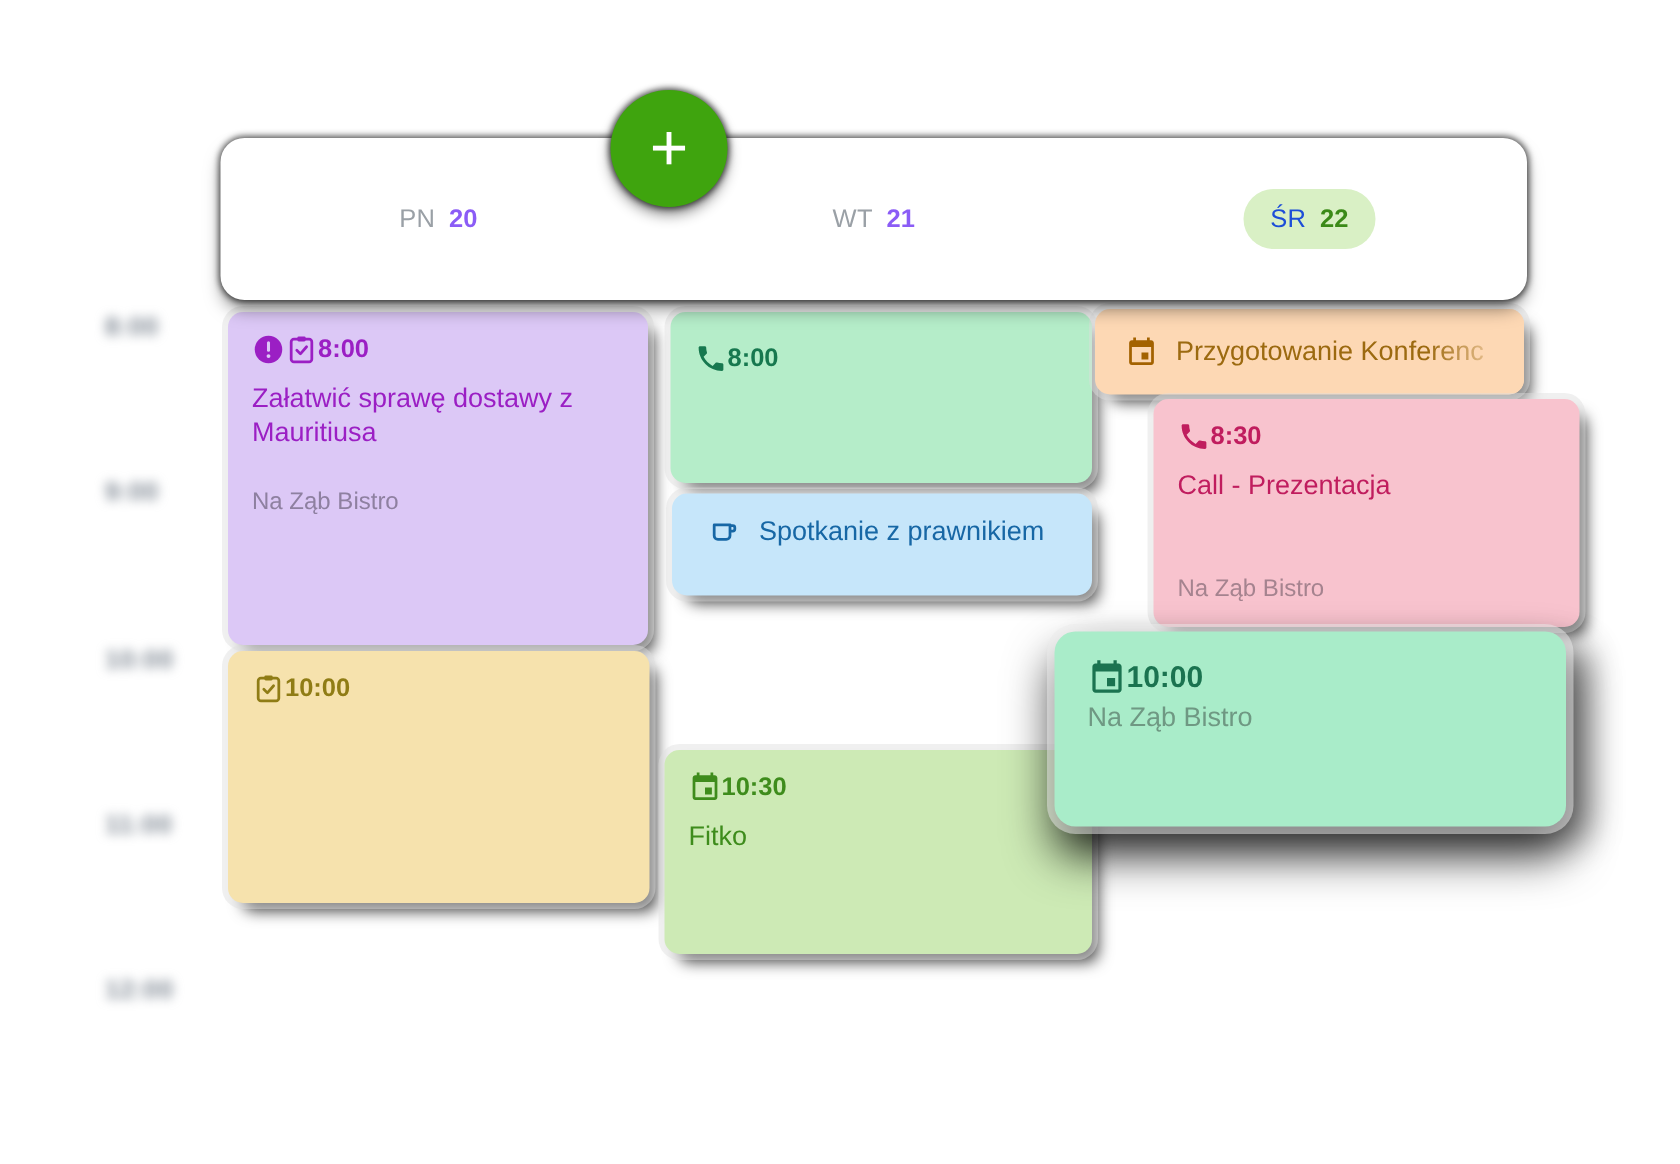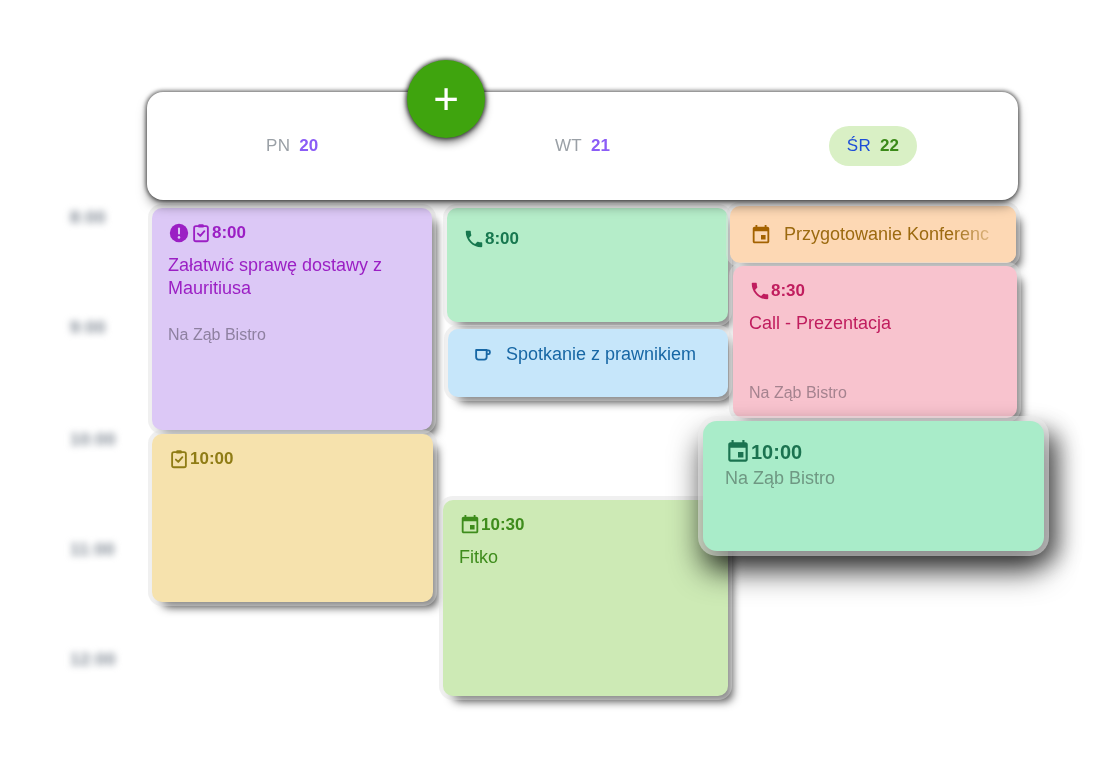--- a/index.html
+++ b/index.html
@@ -56,35 +56,35 @@
     display:flex;align-items:center;padding:0 0 16px 24px;}
   .card-prawnik .card-title{margin-top:0;margin-left:12px;}
 
   .card-konfprep{left:730px;top:206px;width:286px;height:57px;background:#fdd8b4;color:#9c6a10;
     display:flex;align-items:center;padding:0 0 0 20px;overflow:hidden;}
   .card-konfprep .icon{color:#a36200;}
   .card-konfprep .card-title{margin:0 0 0 12px;white-space:nowrap;overflow:hidden;}
   .fade-right{position:absolute;right:0;top:0;bottom:0;width:64px;
     background:linear-gradient(90deg, rgba(253,216,180,0), #fdd8b4 82%);}
 
-  .card-call{left:733px;top:266px;width:284px;height:152px;background:#f8c3ce;color:#c01d5e;
+  .card-call{left:769px;top:266px;width:284px;height:152px;background:#f8c3ce;color:#c01d5e;
     display:flex;flex-direction:column;}
   .card-call .card-location{color:#a5838f;margin-top:auto;padding-bottom:2px;}
 
   .card-konferencja{left:703px;top:421px;width:341px;height:130px;background:#a9ecc9;color:#1b7350;
     border-radius:14px;padding:18px 22px;z-index:10;
     box-shadow:0 0 0 5px rgba(235,235,235,.5), 0 18px 30px 2px rgba(0,0,0,.7), 16px 10px 22px rgba(0,0,0,.45);}
   .card-konferencja .card-header .time{font-size:20px;}
   .card-konferencja .card-title{font-size:20px;margin-top:9px;}
   .card-konferencja .card-location{font-size:18px;color:#6f9883;margin-top:3px;}
 
   .card-prezentacja{left:152px;top:434px;width:281px;height:168px;background:#f6e2ad;color:#8f7c15;}
   .card-prezentacja .card-title{max-width:218px;}
 
-  .card-fitko{left:443px;top:500px;width:285px;height:196px;background:#cdeab5;color:#3e8c1c;}
+  .card-fitko{left:443px;top:500px;width:285px;height:136px;background:#cdeab5;color:#3e8c1c;}
 </style>
 </head>
 <body>
 
 <div class="canvas">
 
   <div class="topbar">
     <div class="day-col">
       <div class="day-tab">
         <span class="day-name">PN</span>

